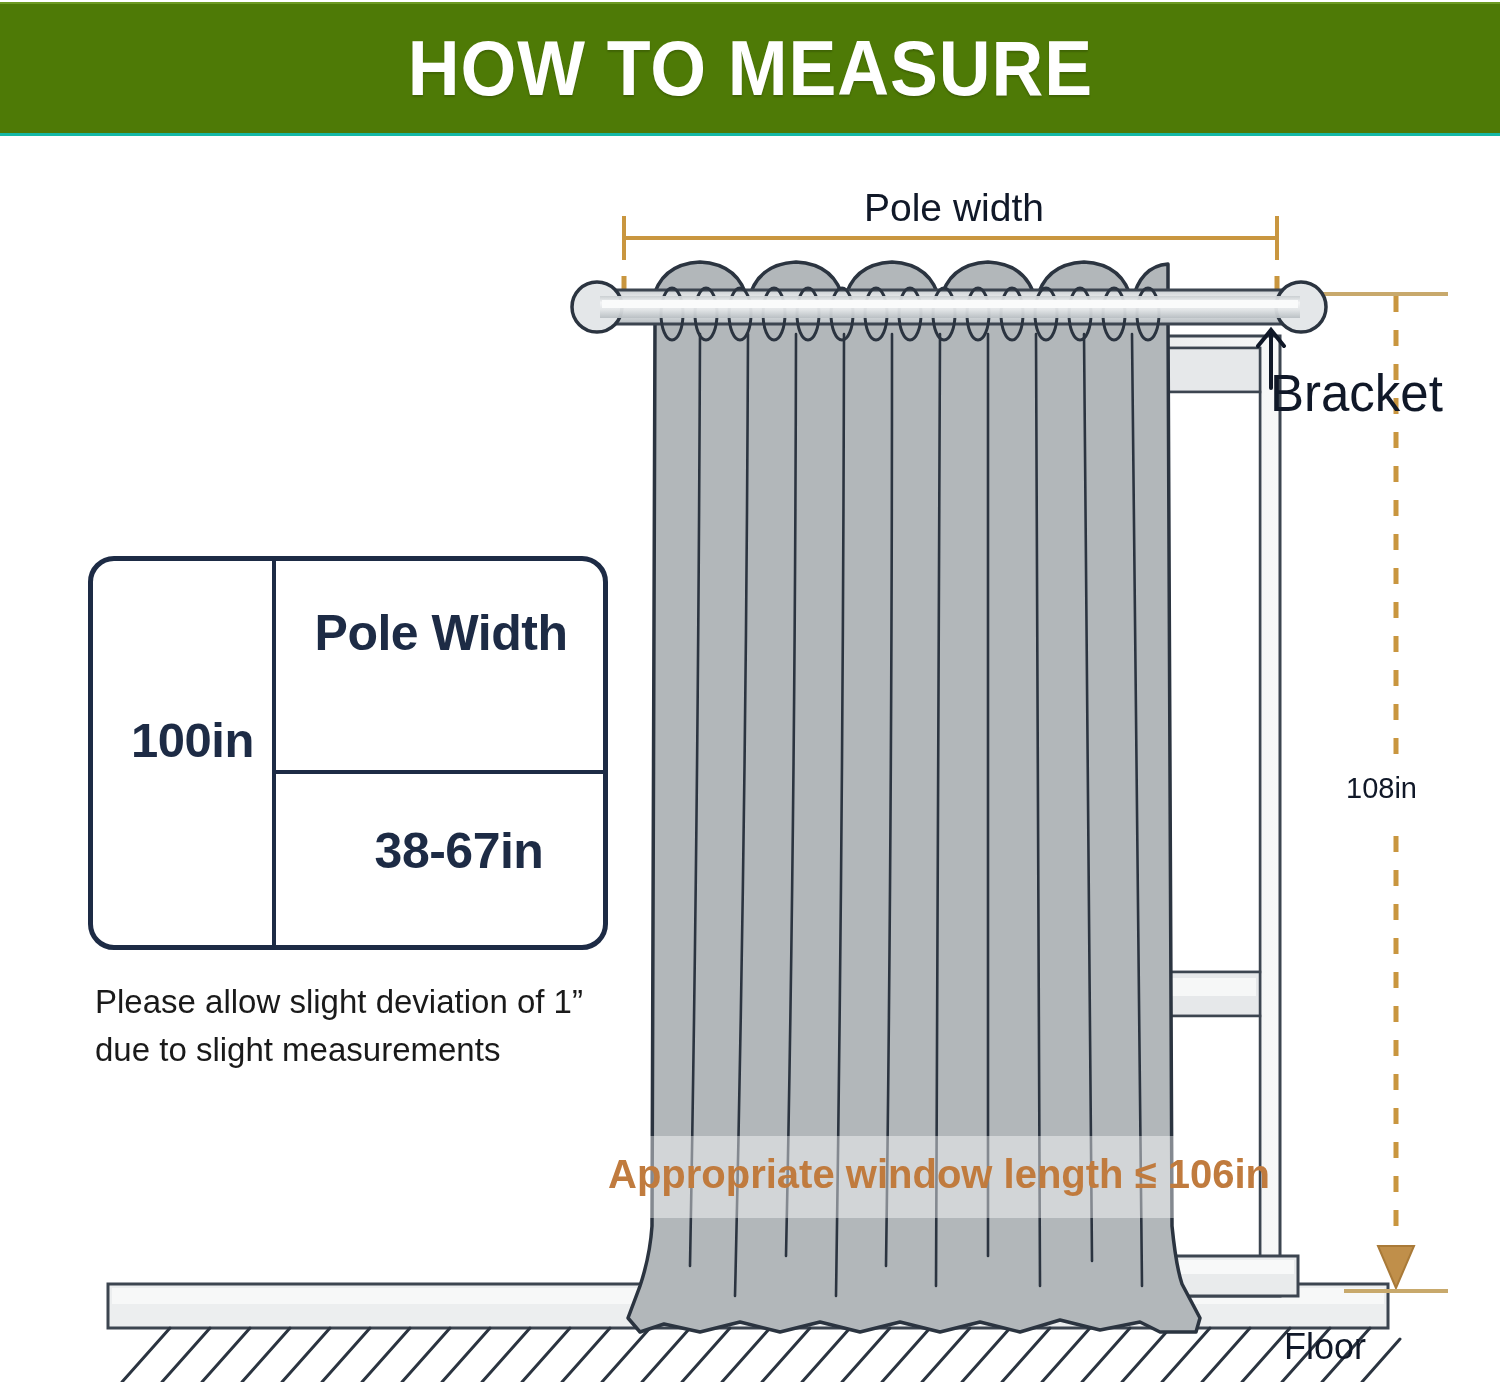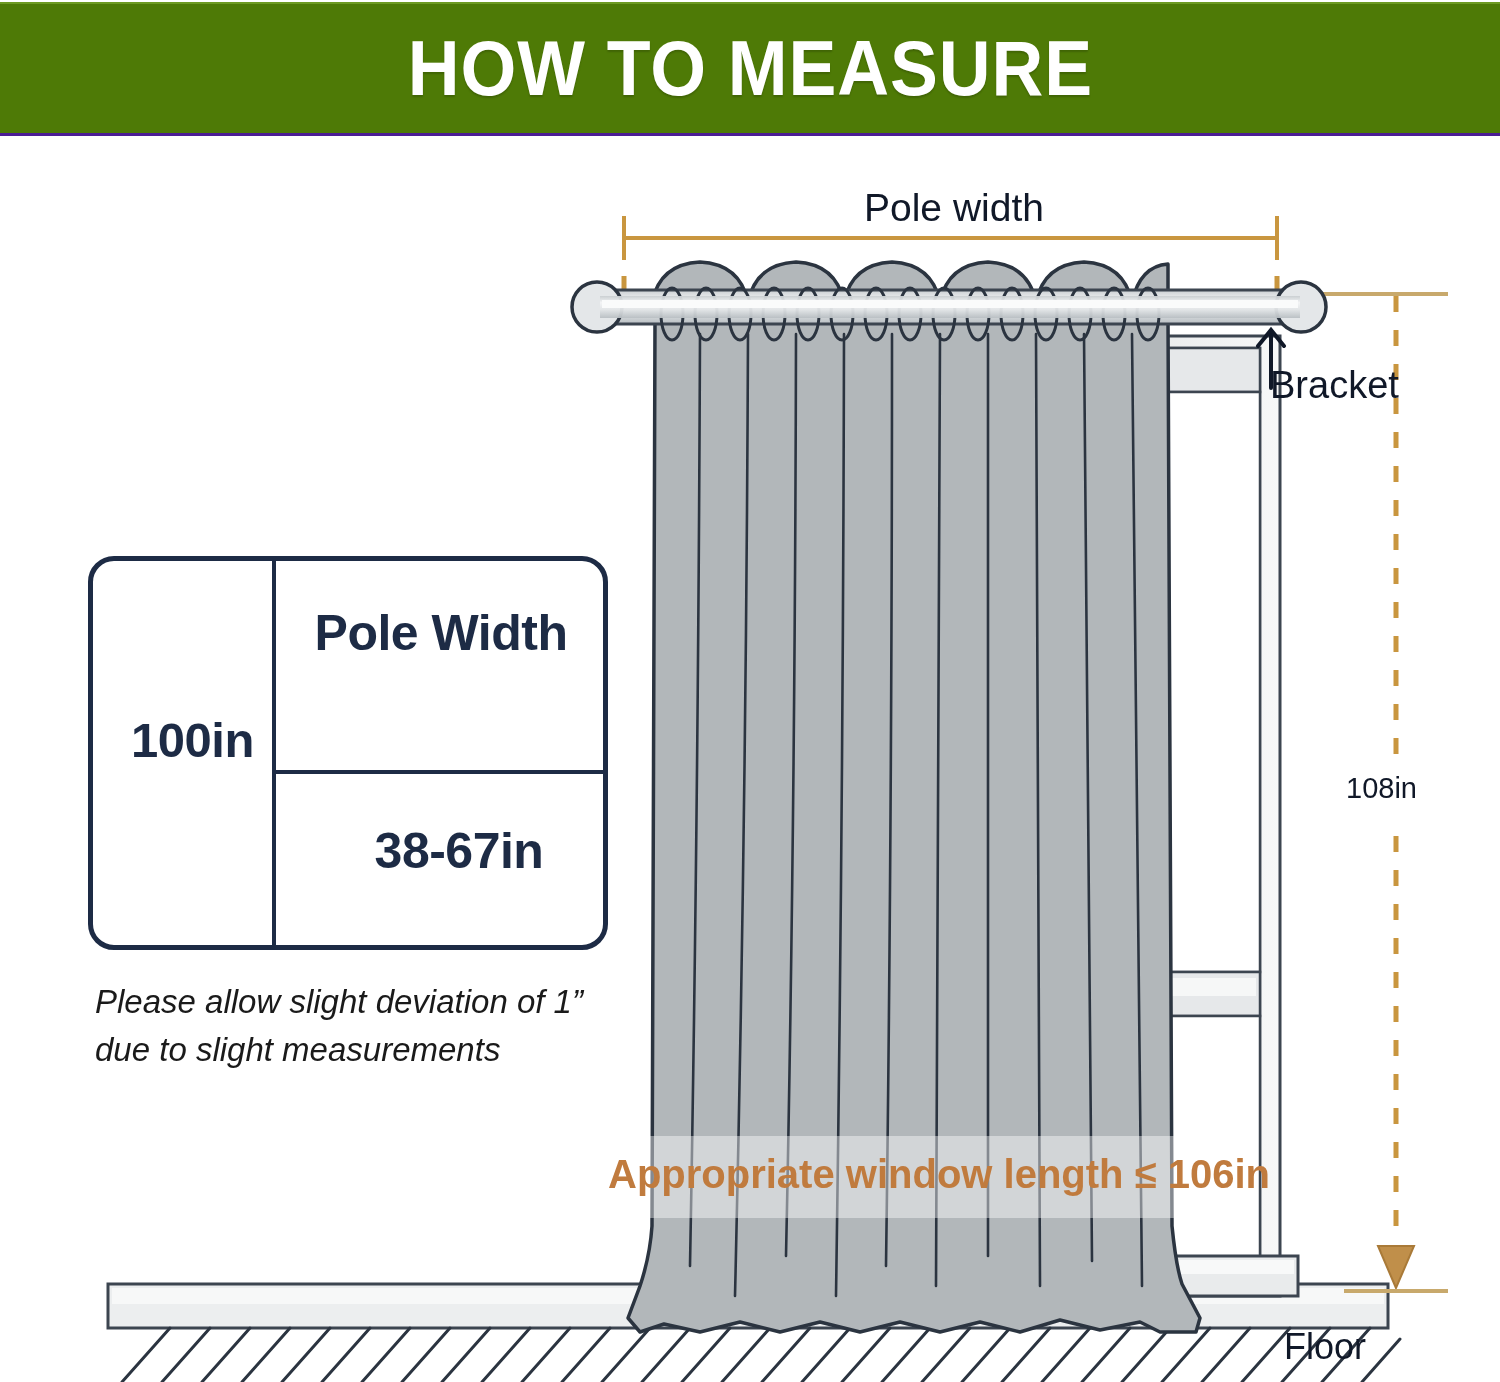--- a/index.html
+++ b/index.html
@@ -21,21 +21,21 @@
 
   
   .banner {
     position: absolute;
     left: 0;
     top: 2px;
     width: 1500px;
     height: 134px;
     background: #4e7a06;
     border-top: 2px solid #6d9a22;
-    border-bottom: 3px solid #4c1d95;
+    border-bottom: 3px solid #14b8a6;
     box-sizing: border-box;
     display: flex;
     align-items: center;
     justify-content: center;
   }
   .banner-title {
     color: #ffffff;
     font-size: 78px;
     font-weight: bold;
     letter-spacing: 1px;
@@ -129,37 +129,37 @@
   
   .note {
     position: absolute;
     left: 95px;
     top: 978px;
     width: 620px;
     color: #1a1a1a;
     font-size: 33px;
     line-height: 1.45;
   }
-  .note-line { display: block; font-style: italic; }
+  .note-line { display: block; }
 
   
   .lbl {
     position: absolute;
     color: #101828;
     white-space: nowrap;
   }
   .lbl-polewidth {
     left: 864px;
     top: 186px;
     font-size: 39px;
   }
   .lbl-bracket {
     left: 1270px;
     top: 364px;
-    font-size: 38px;
+    font-size: 51px;
   }
   .lbl-108in {
     left: 1346px;
     top: 772px;
     font-size: 29px;
   }
   .lbl-floor {
     left: 1284px;
     top: 1326px;
     font-size: 36px;

